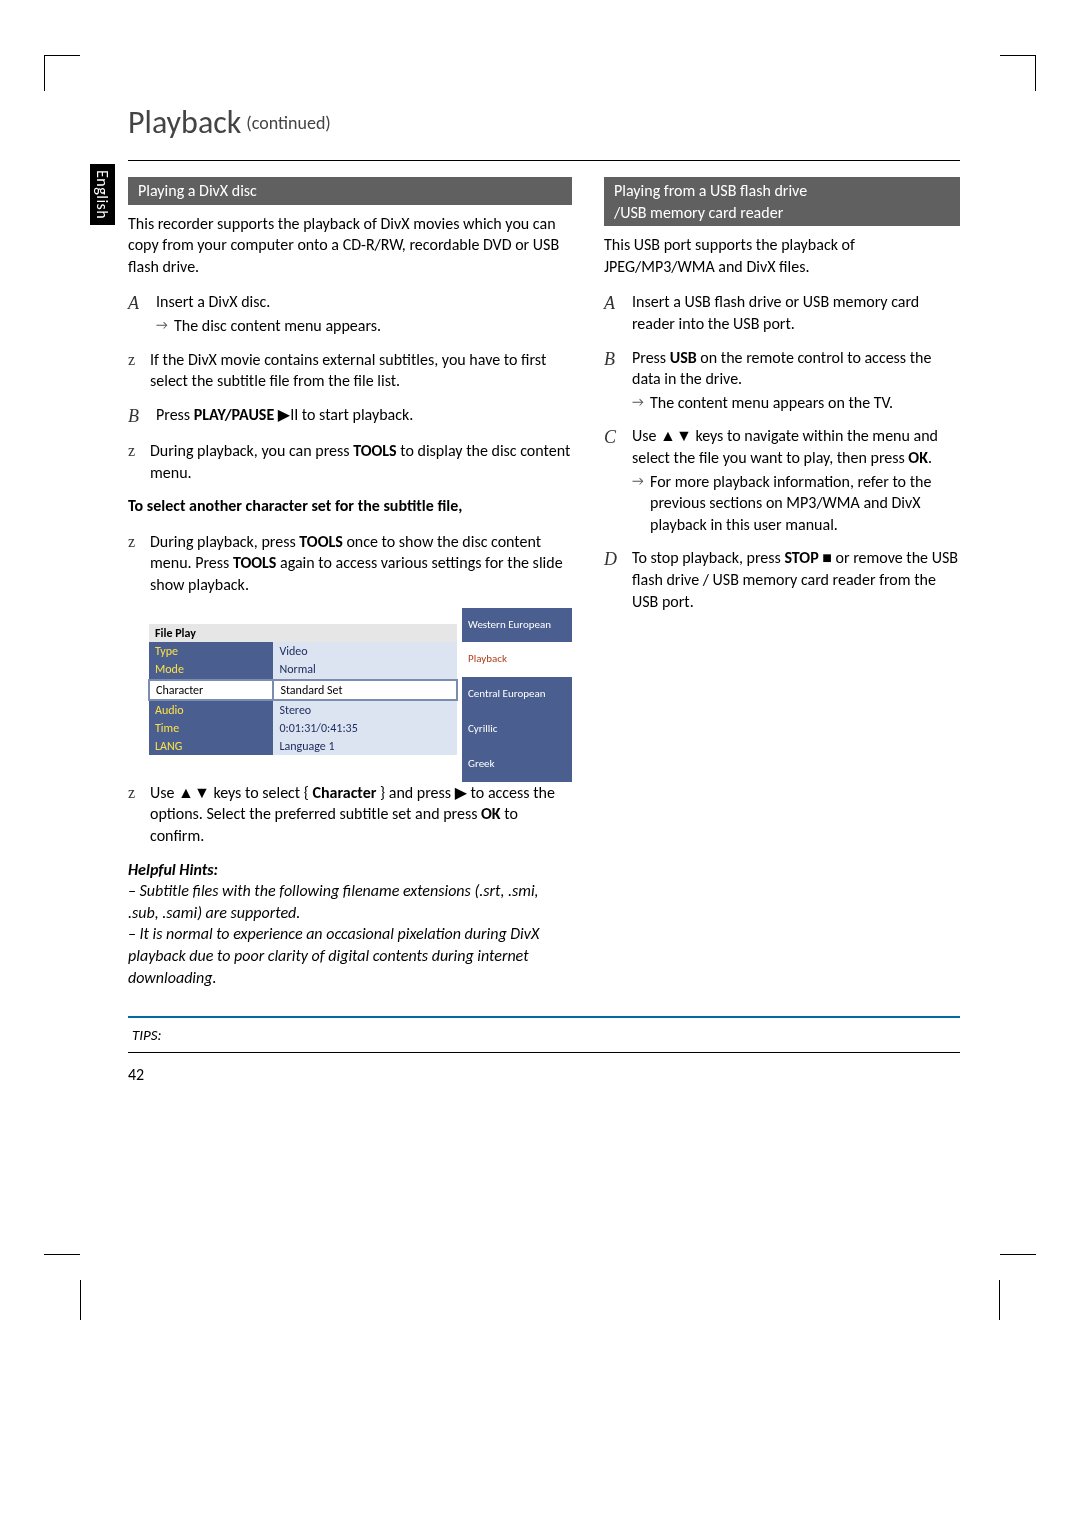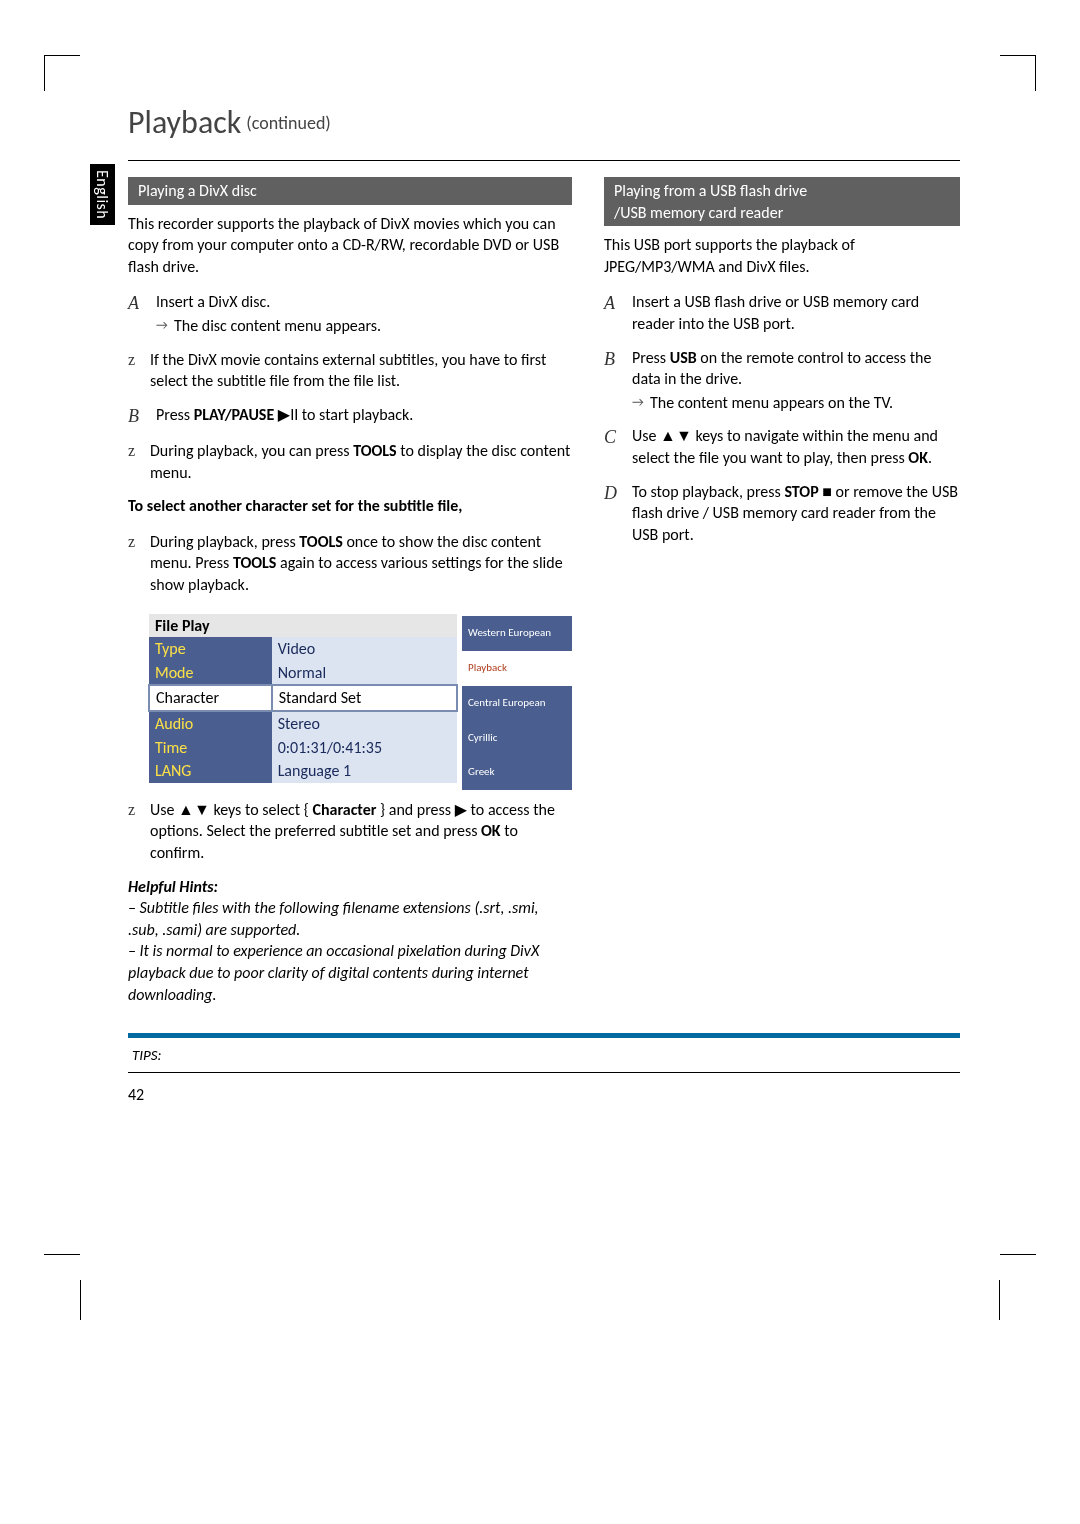--- a/index.html
+++ b/index.html
@@ -58,41 +58,41 @@
   .sub { padding-left: 18px; position: relative; margin-top: 2px; }
   .sub::before { content: "→"; position: absolute; left: 0; top: 1px; color: #555; font-size: 13px; }
   .bullet { display: flex; gap: 8px; margin-bottom: 12px; }
   .bullet-marker { min-width: 14px; font-family: Georgia, serif; color: #333; }
   .bold { font-weight: bold; }
   .italic { font-style: italic; }
 
   .osd {
     margin: 6px 0 16px 20px;
     width: 310px;
-    font-size: 16px;
+    font-size: 12px;
     border-collapse: collapse;
   }
   .osd td { padding: 1px 6px; }
   .osd .hdr { background: #e6e6e6; font-weight: bold; }
   .osd .klabel { background: #4a5f8f; color: #fde047; }
   .osd .kval { background: #dce4f2; color: #1a2a5a; }
   .osd .sel-row td { background: #fff; }
   .osd .sel-cell { border: 2px solid #7a8cb0; border-radius: 3px; }
   .dropdown {
     margin-left: 4px;
     width: 110px;
     font-size: 11px;
   }
   .dropdown div { padding: 10px 6px; background: #4a5f8f; color: #fff; }
   .dropdown .dd-sel { background: #fff; color: #b04020; }
   .osd-wrap { display: flex; align-items: center; }
 
   .tips {
     margin-top: 28px;
-    border-top: 5px solid #0369a1;
+    border-top: 2px solid #0369a1;
     border-bottom: 1px solid #000;
     padding: 8px 4px;
     font-size: 15px;
     display: flex;
     gap: 2px;
   }
   .tips .tips-label { font-style: italic; }
   .pagenum { margin-top: 12px; font-size: 16px; }
 </style>
 </head>
@@ -229,20 +229,21 @@
         <div class="step-body">
           <span>Press </span><span class="bold">USB</span><span> on the remote control to access the data in the drive.</span>
           <div class="sub">The content menu appears on the TV.</div>
         </div>
       </div>
 
       <div class="step">
         <div class="step-marker">C</div>
         <div class="step-body">
           <span>Use ▲▼ keys to navigate within the menu and select the file you want to play, then press </span><span class="bold">OK</span><span>.</span>
+          <div class="sub">For more playback information, refer to the previous sections on MP3/WMA and DivX playback in this user manual.</div>
         </div>
       </div>
 
       <div class="step">
         <div class="step-marker">D</div>
         <div class="step-body">
           <span>To stop playback, press </span><span class="bold">STOP</span><span> ■ or remove the USB flash drive / USB memory card reader from the USB port.</span>
         </div>
       </div>
     </div>

